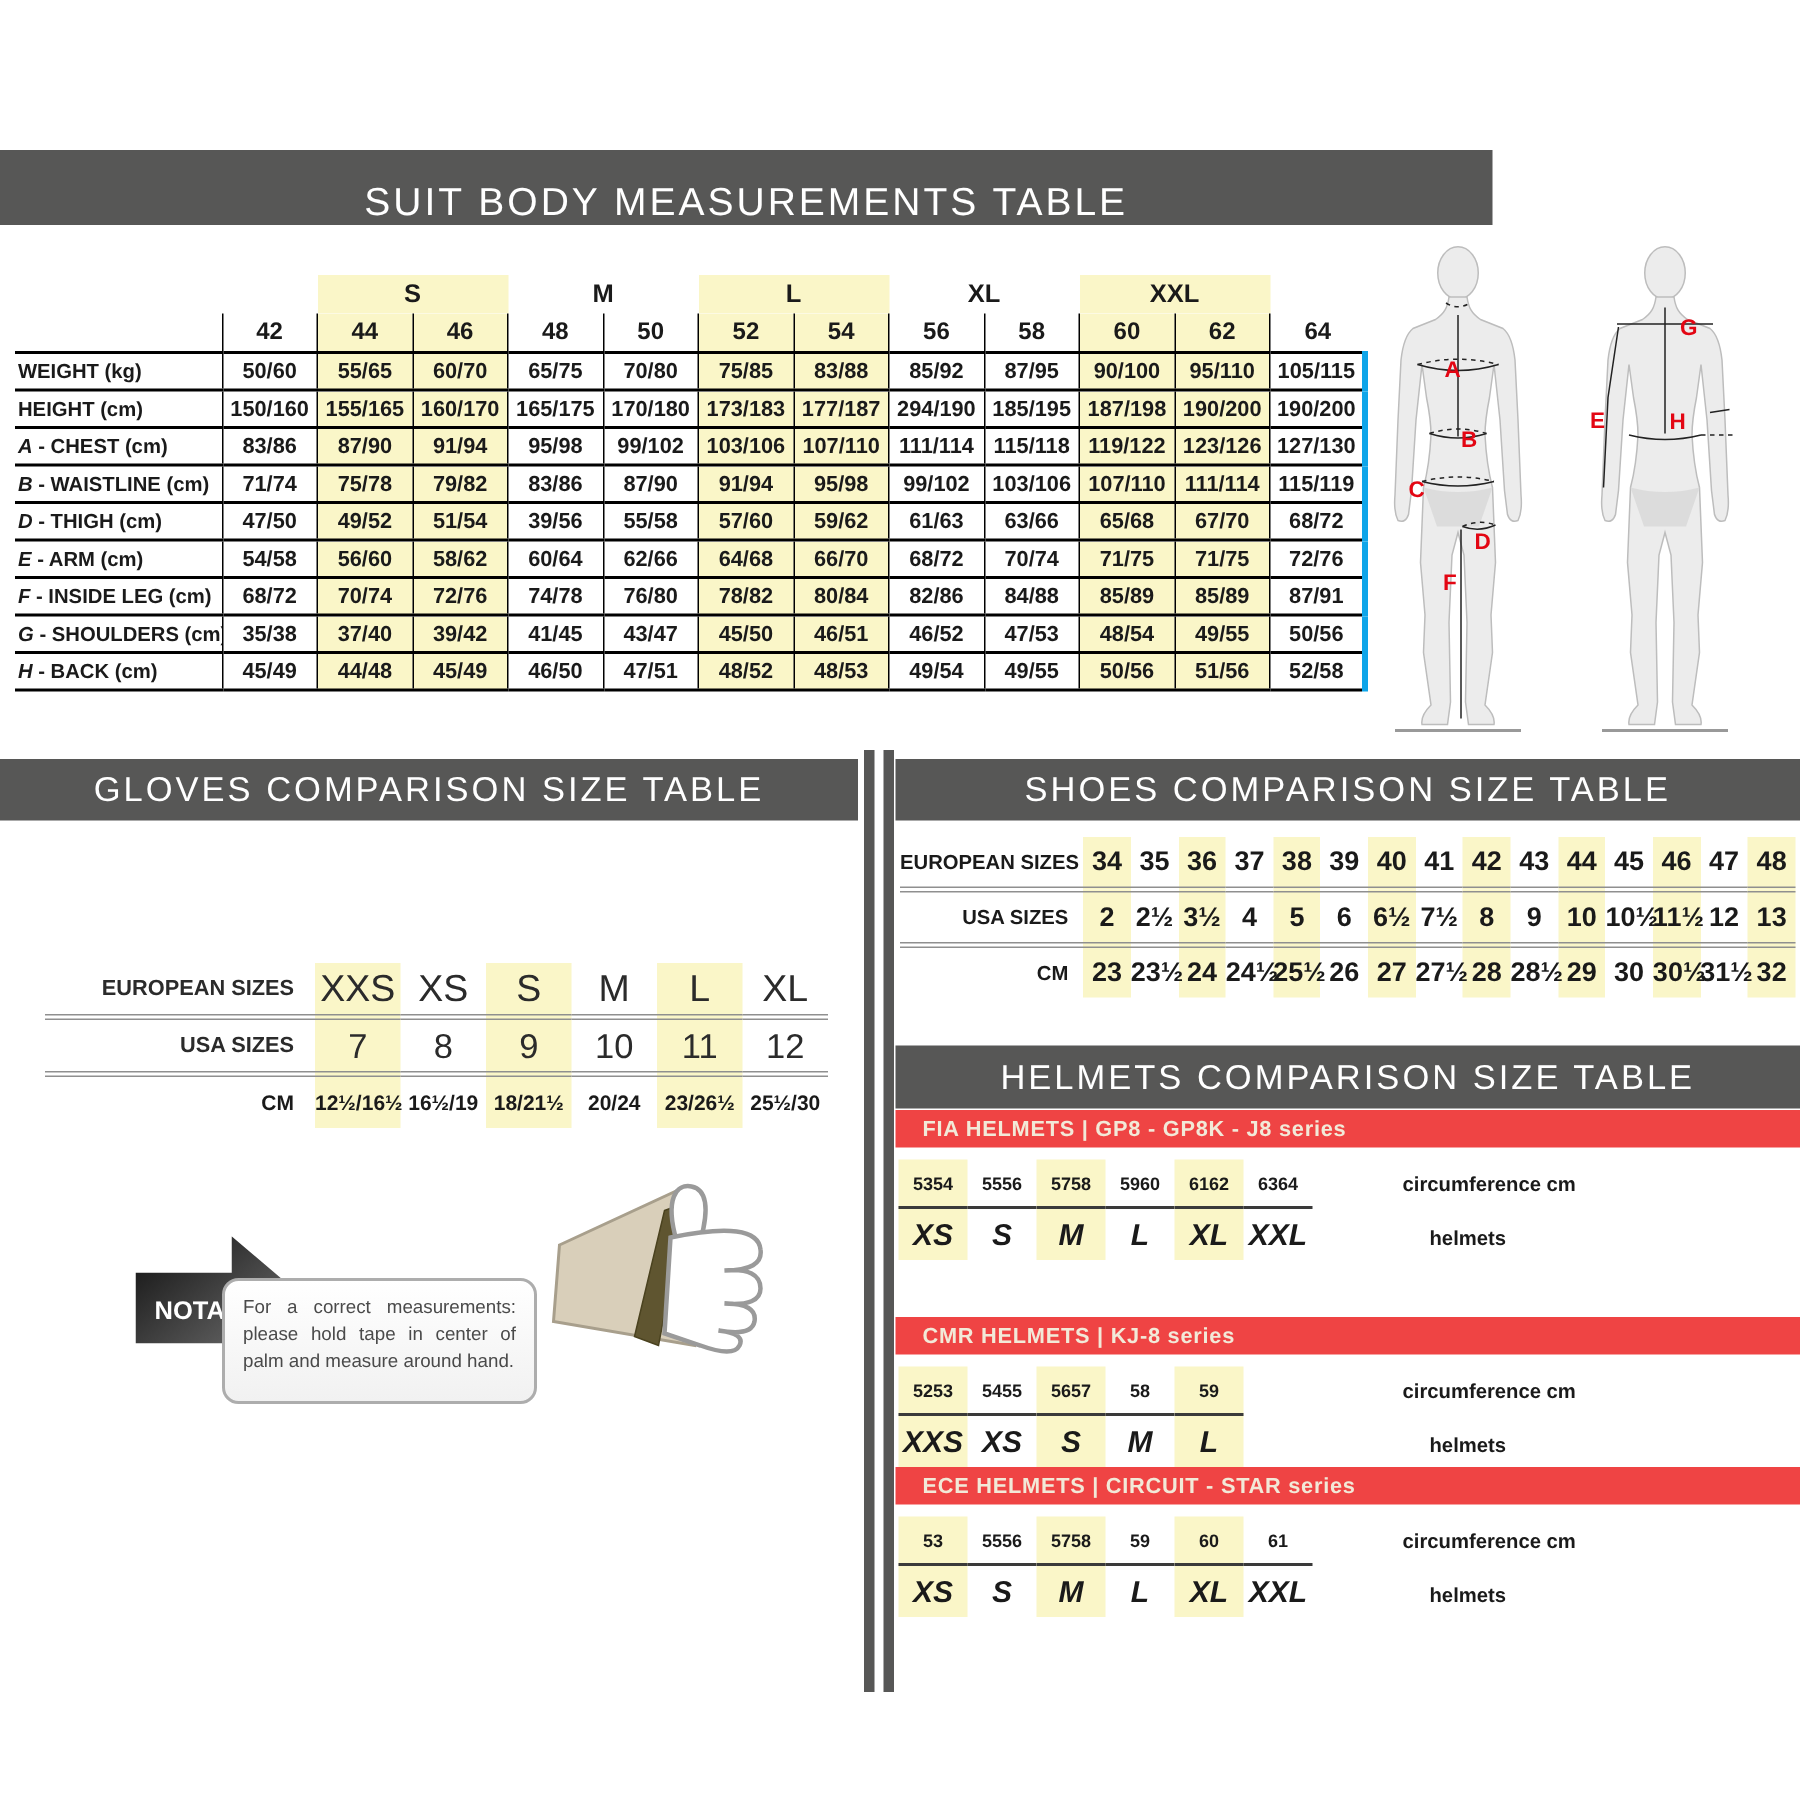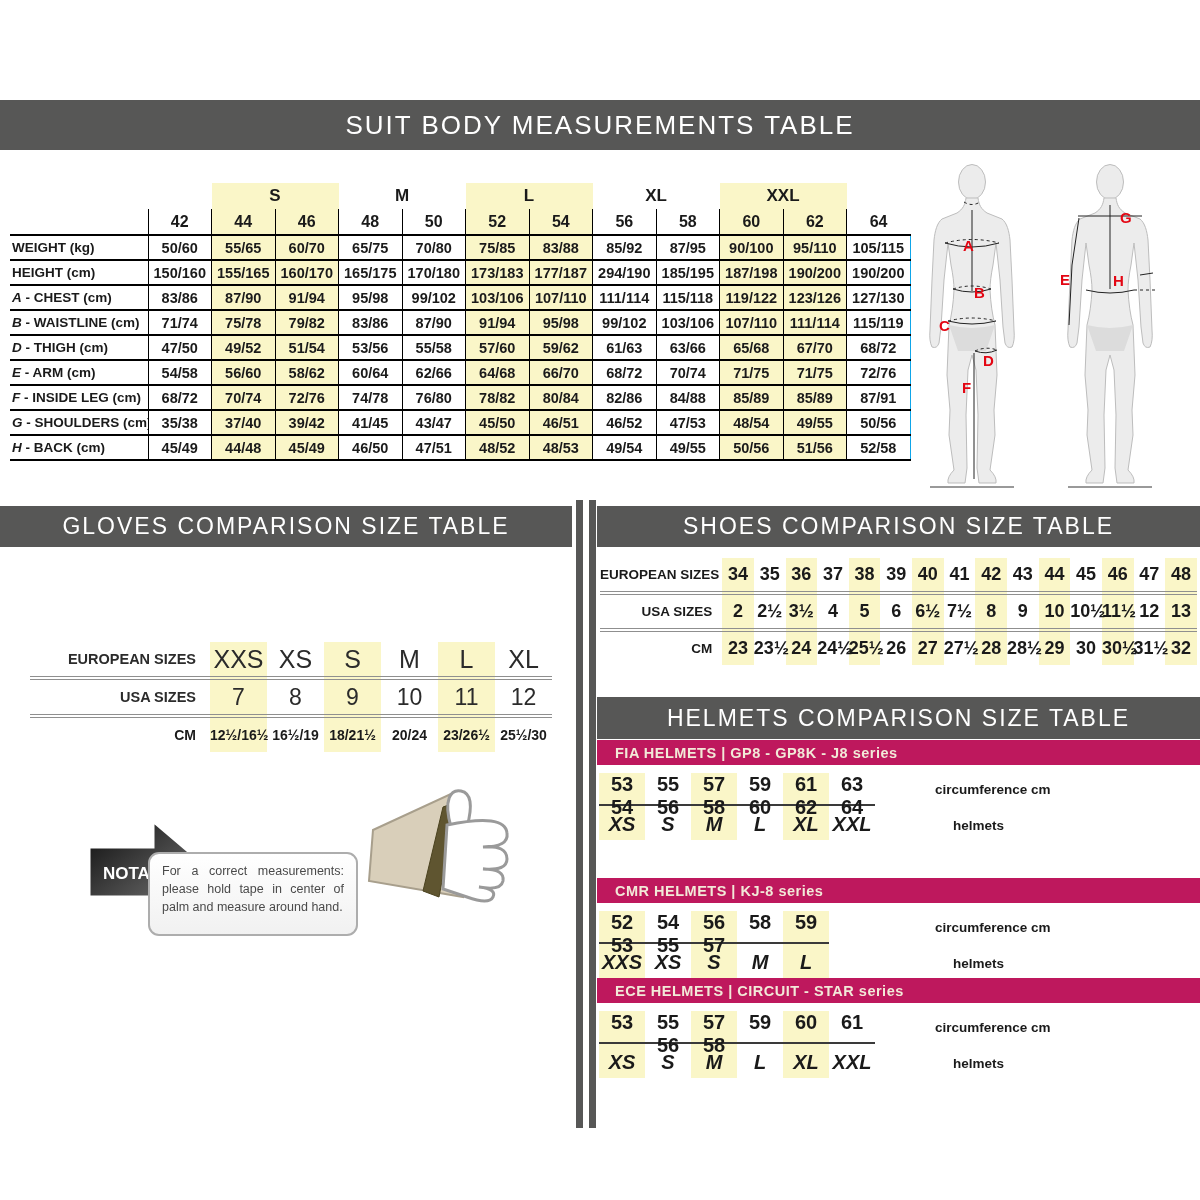--- a/index.html
+++ b/index.html
@@ -2,37 +2,37 @@
 <html><head>
 <meta charset="utf-8">
 <style>
   html,body{margin:0;padding:0;}
   body{width:1200px;height:1200px;position:relative;background:#fff;
        font-family:"Liberation Sans",sans-serif;color:#1a1a1a;overflow:hidden;}
   .abs{position:absolute;}
   
   .bar{position:absolute;background:#575756;color:#fff;display:flex;align-items:center;
        justify-content:center;letter-spacing:2px;font-weight:400;}
-  #bar-suit{left:0;top:100px;width:1200px;height:50px;font-size:26px;}
+  #bar-suit{left:0;top:100px;width:995px;height:50px;font-size:26px;align-items:flex-end;}
   #bar-gloves{left:0;top:506px;width:572px;height:41px;font-size:23px;}
   #bar-shoes{left:597px;top:506px;width:603px;height:41px;font-size:23px;}
   #bar-helmets{left:597px;top:697px;width:603px;height:42px;font-size:23px;}
   .vdiv{position:absolute;top:500px;height:628px;width:7px;background:#575756;}
   #vdiv1{left:576px;} #vdiv2{left:589px;}
   
   #suit-wrap{left:10px;top:183px;}
   #suit-wrap table{border-collapse:collapse;table-layout:fixed;width:900px;}
   #suit-wrap td{padding:0;text-align:center;font-weight:bold;font-size:14.5px;height:23px;
                 white-space:nowrap;overflow:hidden;}
   #suit-wrap .grow td{height:26px;font-size:17px;}
   #suit-wrap .srow td{height:25px;font-size:16px;}
   #suit-wrap .drow td{border-top:2px solid #000;}
   #suit-wrap tr.drow:last-child td{border-bottom:2px solid #000;}
   #suit-wrap td.v{border-left:1px solid #000;}
-  #suit-wrap tr.drow td:last-child{border-right:1px solid #0ea5e9;}
+  #suit-wrap tr.drow td:last-child{border-right:4px solid #0ea5e9;}
   #suit-wrap td.lbl{text-align:left;font-size:13.5px;padding-left:2px;}
   #suit-wrap .lt{font-style:italic;font-weight:bold;}
   .hl{background:#FAF6C8;}
   
   #figure{left:915px;top:140px;}
   .man{fill:#ececec;stroke:#bdbdbd;stroke-width:1;}
   .meas{stroke:#222;stroke-width:1;fill:none;}
   .measd{stroke:#222;stroke-width:1;fill:none;stroke-dasharray:3 3;}
   .base{stroke:#999;stroke-width:2;}
   .redL{fill:#E30613;font-weight:bold;font-size:15px;font-family:"Liberation Sans",sans-serif;}
@@ -52,27 +52,27 @@
     font-size:12.5px;line-height:1.45;color:#4a4a4a;text-align:justify;margin-top:24px;}
   
   #shoes-wrap{left:600px;top:558px;}
   #shoes-wrap table{border-collapse:collapse;table-layout:fixed;width:597px;}
   #shoes-wrap td{padding:0;text-align:center;height:33px;font-weight:bold;font-size:18px;white-space:nowrap;}
   #shoes-wrap td.glabel{text-align:right;padding-right:10px;font-size:13.5px;}
   #shoes-wrap tr.eu td, #shoes-wrap tr.usa td{border-bottom:4px double #8f8f8f;}
   
   .hsec{position:absolute;left:597px;width:603px;height:112px;}
   #hsec0{top:740px;} #hsec1{top:878px;} #hsec2{top:978px;}
-  .redbar{position:absolute;left:0;top:0;width:603px;height:25px;background:#be185d;
+  .redbar{position:absolute;left:0;top:0;width:603px;height:25px;background:#ef4444;
     color:#F2E9D8;font-weight:bold;font-size:14.5px;display:flex;align-items:center;
     padding-left:18px;box-sizing:border-box;letter-spacing:.5px;}
   .hgroups{position:absolute;left:2px;top:33px;display:flex;}
   .hgroup{width:46px;height:67px;box-sizing:border-box;}
-  .hcirc{height:31px;display:flex;align-items:center;justify-content:space-between;
-    font-weight:bold;font-size:20px;flex-direction:column;}
+  .hcirc{height:31px;display:flex;align-items:center;justify-content:center;
+    font-weight:bold;font-size:12px;}
   .hsize{height:36px;border-top:2px solid #3a3a3a;display:flex;align-items:center;
     justify-content:center;font-weight:bold;font-style:italic;font-size:20px;}
   .hlab{position:absolute;left:338px;font-weight:bold;font-size:13.5px;}
   .lab-circ{top:42px;} .lab-helm{top:78px;margin-left:18px;}
 </style>
 </head>
 <body>
 
 <div class="bar" id="bar-suit">
   <span>SUIT BODY MEASUREMENTS TABLE</span>
@@ -179,21 +179,21 @@
           <td class="v">103/106</td>
           <td class="v hl">107/110</td>
           <td class="v hl">111/114</td>
           <td class="v">115/119</td>
         </tr>
         <tr class="drow">
           <td class="lbl"><i class="lt">D</i> - THIGH (cm)</td>
           <td class="v">47/50</td>
           <td class="v hl">49/52</td>
           <td class="v hl">51/54</td>
-          <td class="v">53/56</td>
+          <td class="v">39/56</td>
           <td class="v">55/58</td>
           <td class="v hl">57/60</td>
           <td class="v hl">59/62</td>
           <td class="v">61/63</td>
           <td class="v">63/66</td>
           <td class="v hl">65/68</td>
           <td class="v hl">67/70</td>
           <td class="v">68/72</td>
         </tr>
         <tr class="drow">

